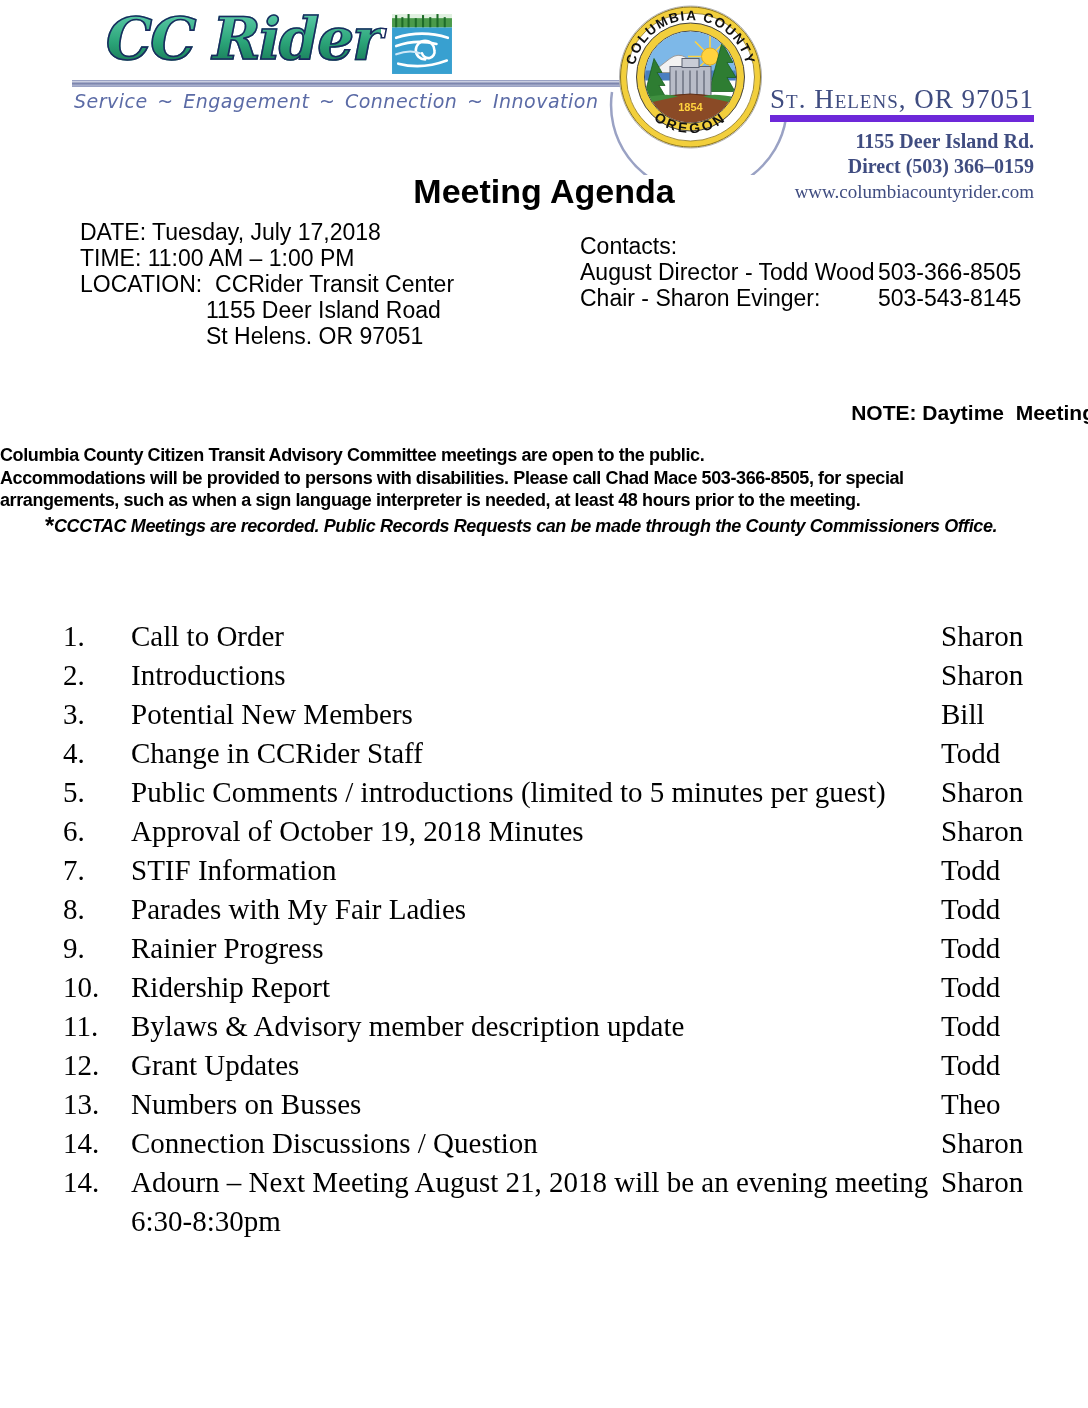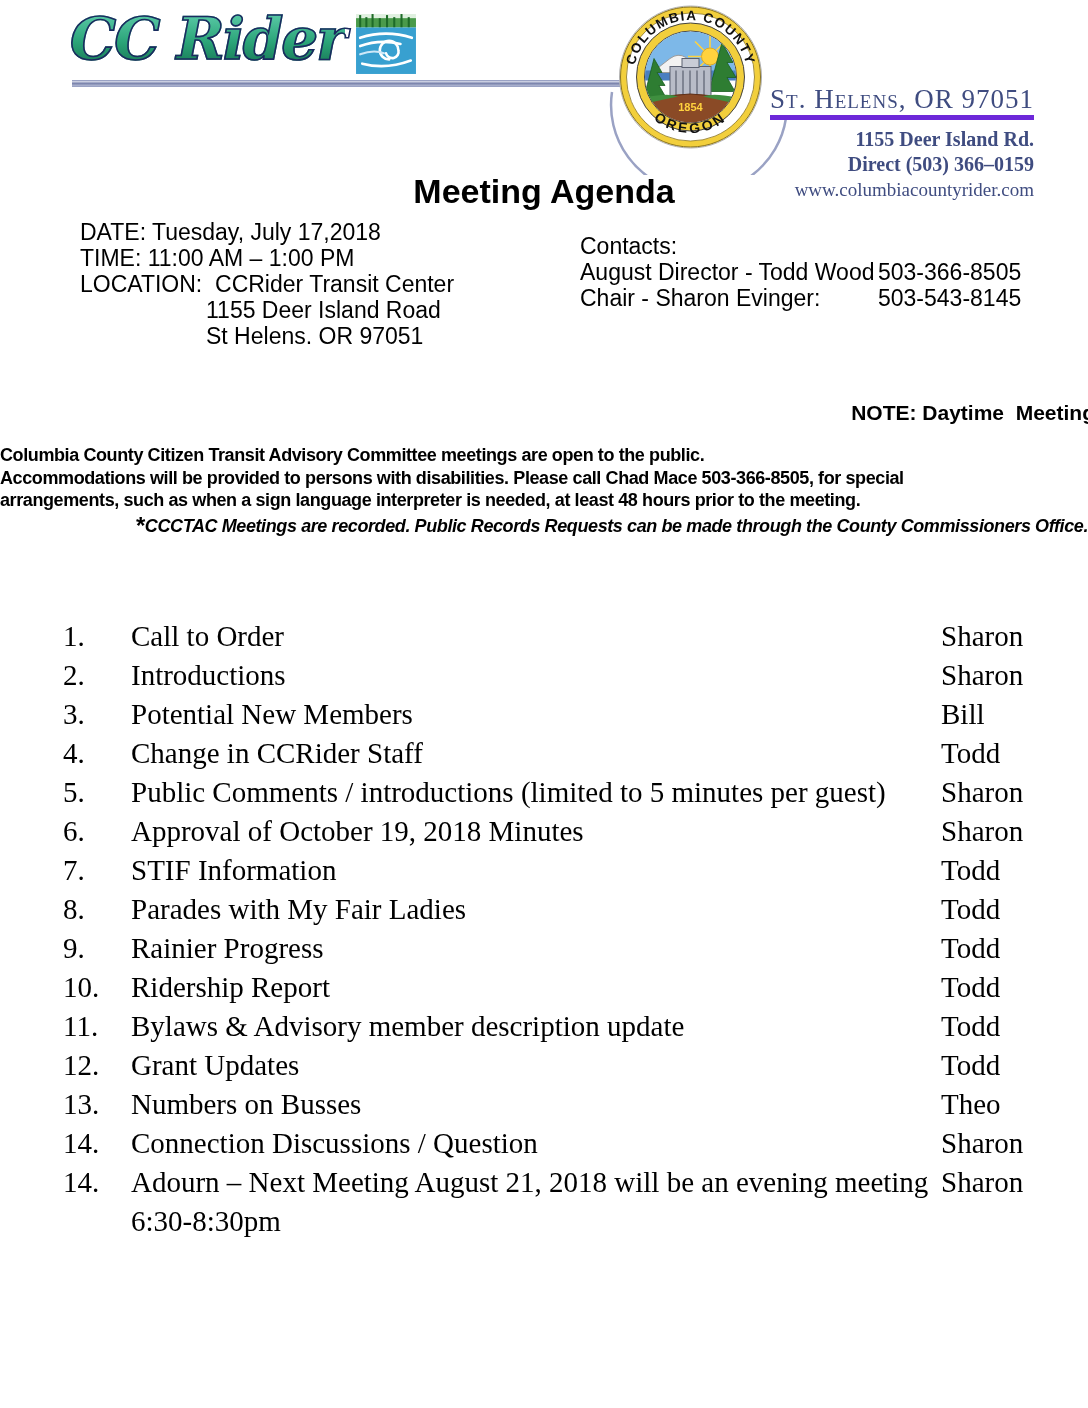--- a/index.html
+++ b/index.html
@@ -17,20 +17,21 @@
   .logo-brand {
     position: absolute; left: 70px; top: 8px;
     display: flex; align-items: flex-start;
   }
   .brand-text {
     font-family: "DejaVu Serif", serif;
     font-style: italic; font-weight: bold;
     font-size: 58px; line-height: 62px;
     letter-spacing: -2px;
     color: #27996e;
+    margin-left: 36px;
     -webkit-text-stroke: 1.6px #1b2a60;
   }
   @supports (-webkit-background-clip: text) {
     .brand-text {
       background: linear-gradient(180deg, #63d1b0 0%, #2ba478 55%, #147150 100%);
       -webkit-background-clip: text;
       color: transparent;
     }
   }
   .logo-icon { margin-left: 10px; margin-top: 6px; }
@@ -60,21 +61,21 @@
     position: absolute; left: 700px; top: 84px; width: 334px;
     text-align: right;
     font-family: "Liberation Serif", serif;
     color: #3f4c80;
   }
   .address-city {
     display: inline-block;
     font-size: 27px;
     font-variant: small-caps;
     letter-spacing: 1px;
-    border-bottom: 5px solid #6d28d9;
+    border-bottom: 7px solid #6d28d9;
     padding-bottom: 1px;
     line-height: 30px;
   }
   .address-street { font-size: 20px; font-weight: bold; line-height: 25px; margin-top: 7px; }
   .address-phone  { font-size: 20px; font-weight: bold; line-height: 25px; }
   .address-web    { font-size: 19px; line-height: 25px; }
 
   
   .doc-title {
     position: absolute; left: 0; top: 172px; width: 100%;
@@ -111,24 +112,25 @@
   .note-body {
     position: absolute; left: 0; top: 444px; width: 100%;
     text-align: left;
     font-size: 18px; font-weight: bold;
     line-height: 22.5px;
     letter-spacing: -0.4px;
   }
   .note-line { white-space: nowrap; }
   .note-footnote {
     position: absolute; left: 0; top: 512px; width: 100%;
-    text-align: right;
+    text-align: left;
     font-size: 18px; font-weight: bold; font-style: italic;
     letter-spacing: -0.4px;
     white-space: nowrap;
+    padding-left: 45px;
   }
   .footnote-mark {
     font-size: 24px;
     vertical-align: -2px;
     font-style: normal;
   }
 
   
   .agenda {
     position: absolute; left: 63px; top: 617px; width: 990px;
@@ -167,20 +169,21 @@
           <path d="M5 31 Q24 24 44 29"></path>
           <path d="M33 44 a9 9 0 1 1 9 -9 a6 6 0 1 1 -12 3"></path>
           <path d="M7 48 Q30 54 54 45"></path>
         </g>
         <path d="M5 39 Q18 34 28 38" fill="none" stroke="#cfe8f8" stroke-width="2" stroke-linecap="round"></path>
       </svg>
     </span>
   </div>
 
   <div class="logo-bar"></div>
+  <div class="tagline">Service ~ Engagement ~ Connection ~ Innovation</div>
 
   <svg class="swoosh" width="500" height="175" viewBox="560 0 500 175">
     <path d="M 612 92 A 81 81 0 0 0 786 118" fill="none" stroke="#9aa2c4" stroke-width="2.5"></path>
   </svg>
 
   <svg class="seal" width="145" height="148" viewBox="0 0 145 145">
     <circle cx="72.5" cy="72.5" r="71" fill="#ffffff" stroke="#b0b0b0" stroke-width="1"></circle>
     <circle cx="72.5" cy="72.5" r="67" fill="#ffffff" stroke="#f2cf3c" stroke-width="6"></circle>
     <circle cx="72.5" cy="72.5" r="70" fill="none" stroke="#8a7420" stroke-width="1"></circle>
     <circle cx="72.5" cy="72.5" r="64" fill="none" stroke="#8a7420" stroke-width="0.8"></circle>

